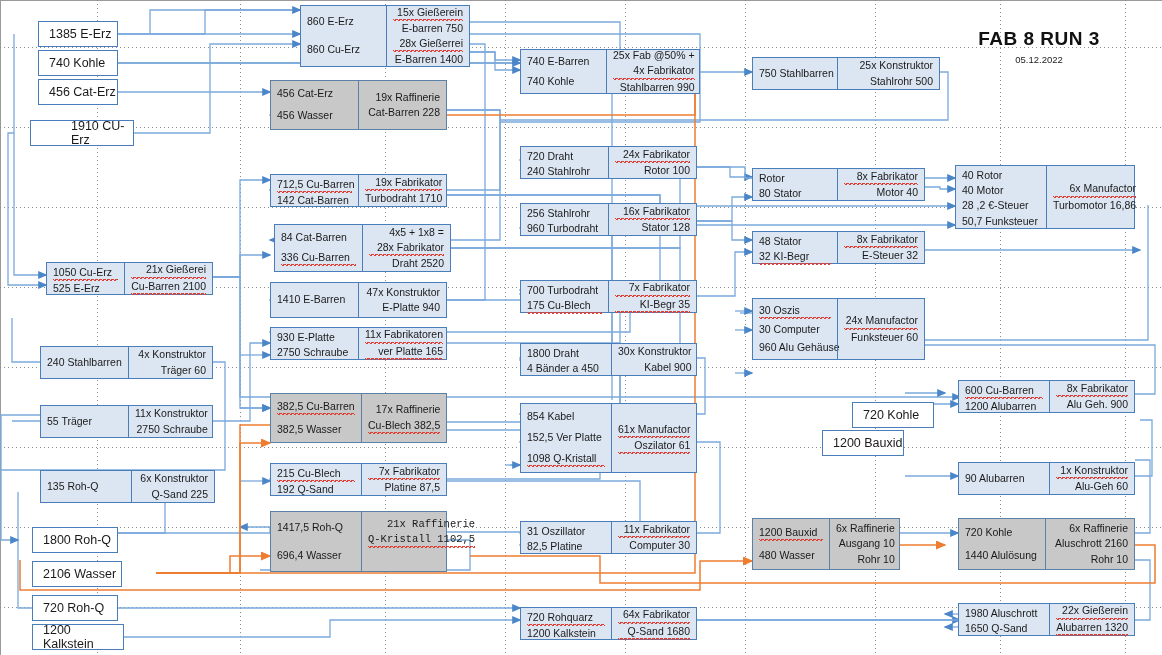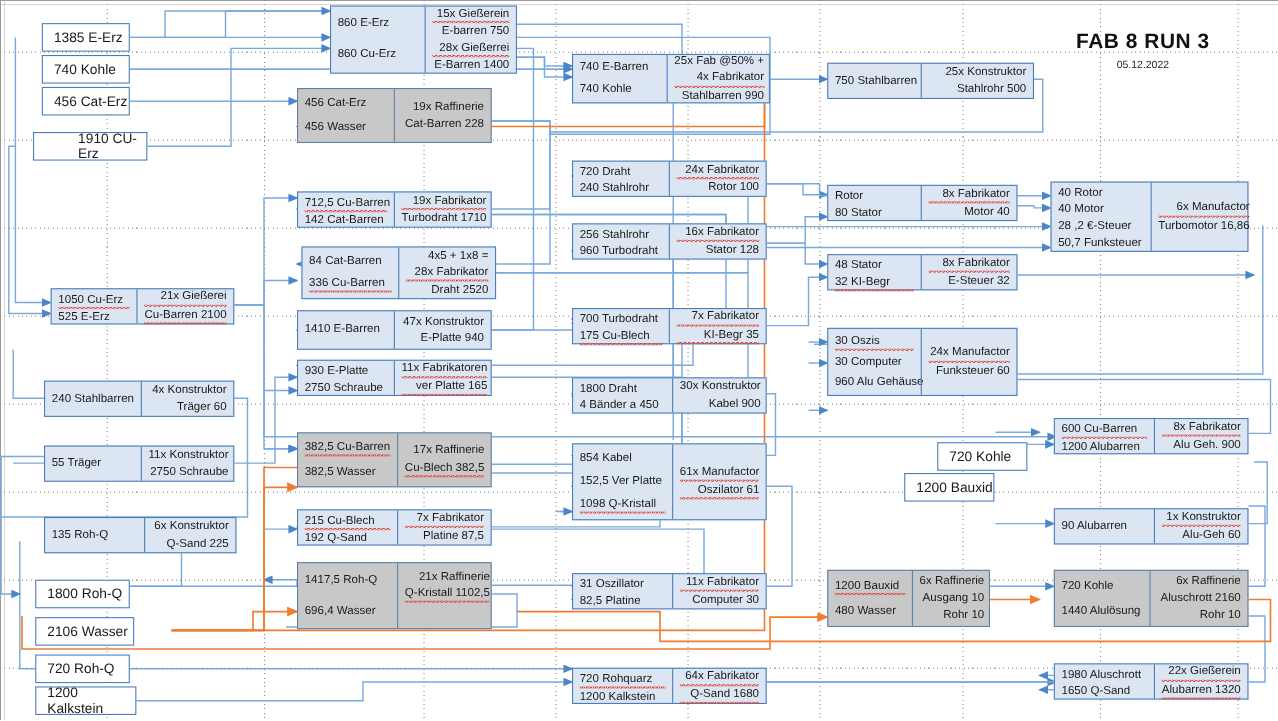--- a/index.html
+++ b/index.html
@@ -435,21 +435,21 @@
       <span class="ln">30 Computer</span>
       <span class="ln">960 Alu Gehäuse</span>
     </div>
     <div class="cell out">
       <span class="ln sq">24x Manufactor</span>
       <span class="ln">Funksteuer 60</span>
     </div>
   </div>
 
   <div class="node blue" style="left:40px;top:346px;width:173px;height:33px;">
-    <div class="cell in" style="width:87px;align-items:center;">
+    <div class="cell in" style="width:87px;">
       <span class="ln">240 Stahlbarren</span>
     </div>
     <div class="cell out">
       <span class="ln">4x Konstruktor</span>
       <span class="ln">Träger 60</span>
     </div>
   </div>
 
   <div class="node blue" style="left:40px;top:405px;width:173px;height:33px;">
     <div class="cell in" style="width:87px;">
@@ -504,21 +504,21 @@
       <span class="ln sq">7x Fabrikator</span>
       <span class="ln">Platine 87,5</span>
     </div>
   </div>
 
   <div class="node gray" style="left:270px;top:511px;width:177px;height:61px;">
     <div class="cell in sp" style="width:90px;">
       <span class="ln">1417,5 Roh-Q</span>
       <span class="ln">696,4 Wasser</span>
     </div>
-    <div class="cell out" style="justify-content:flex-start;padding-top:5px;">
+    <div class="cell out" style="justify-content:flex-start;padding-top:5px;font-family:Liberation Mono, monospace;">
       <span class="ln">21x Raffinerie</span>
       <span class="ln sq">Q-Kristall 1102,5</span>
     </div>
   </div>
 
   <div class="node blue" style="left:520px;top:521px;width:177px;height:33px;">
     <div class="cell in sp" style="width:90px;">
       <span class="ln">31 Oszillator</span>
       <span class="ln">82,5 Platine</span>
     </div>

